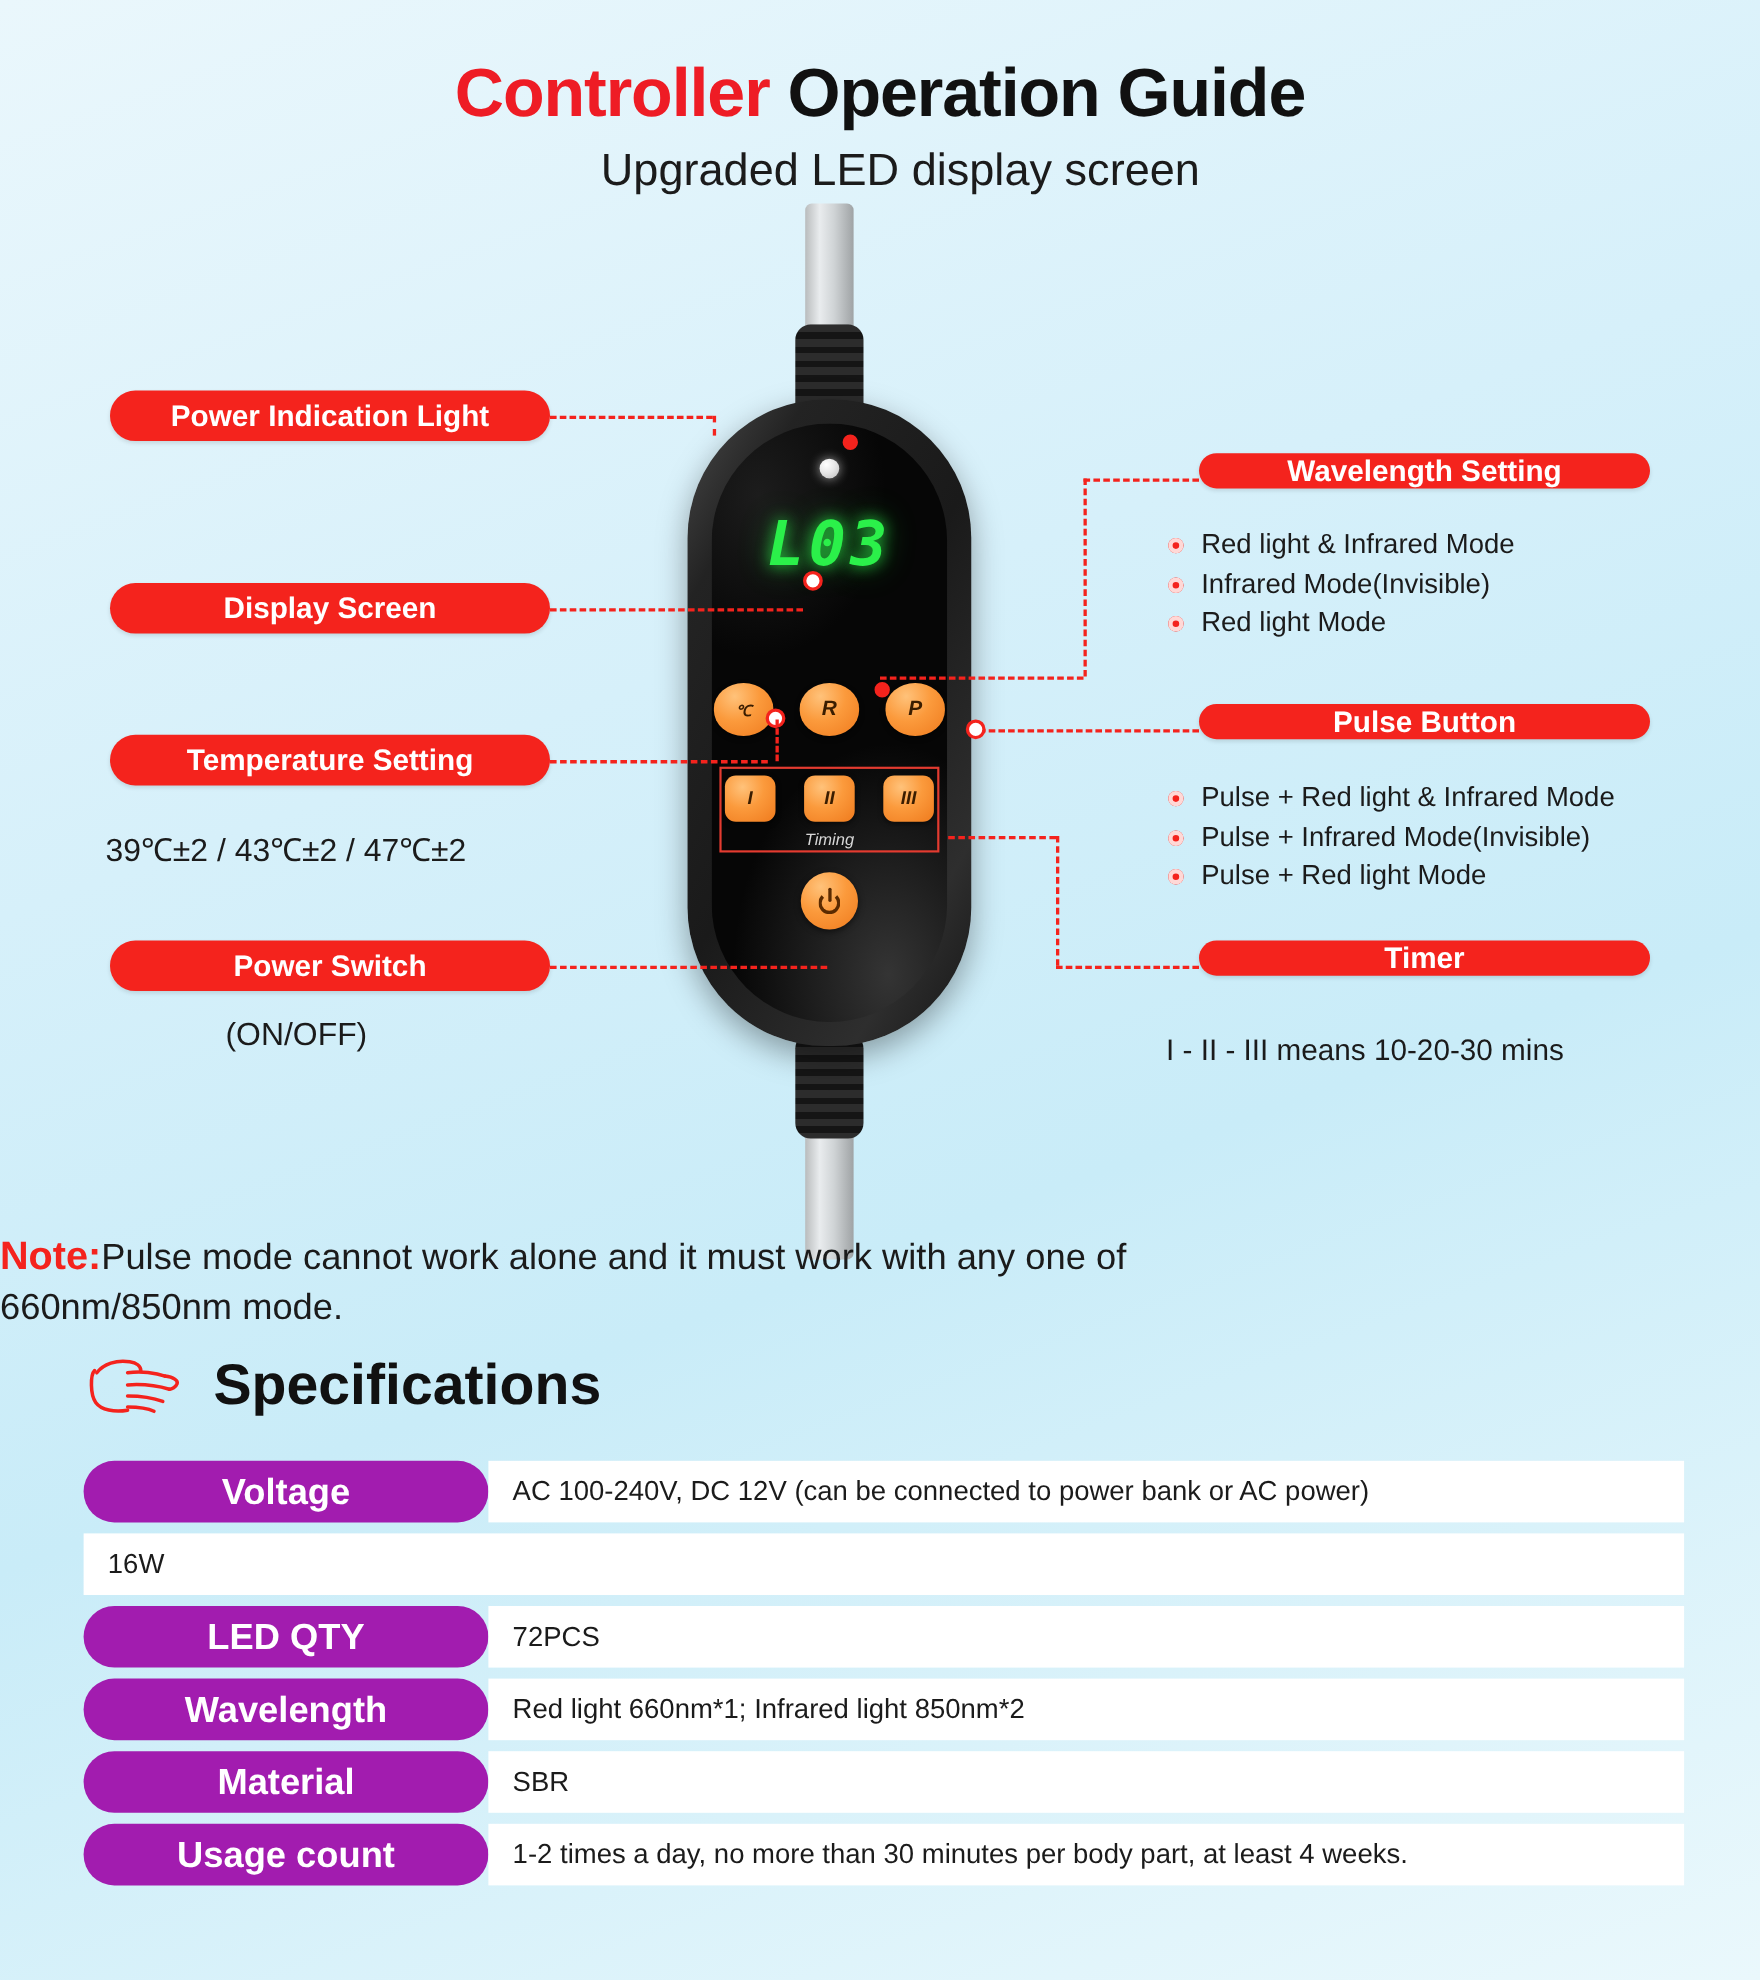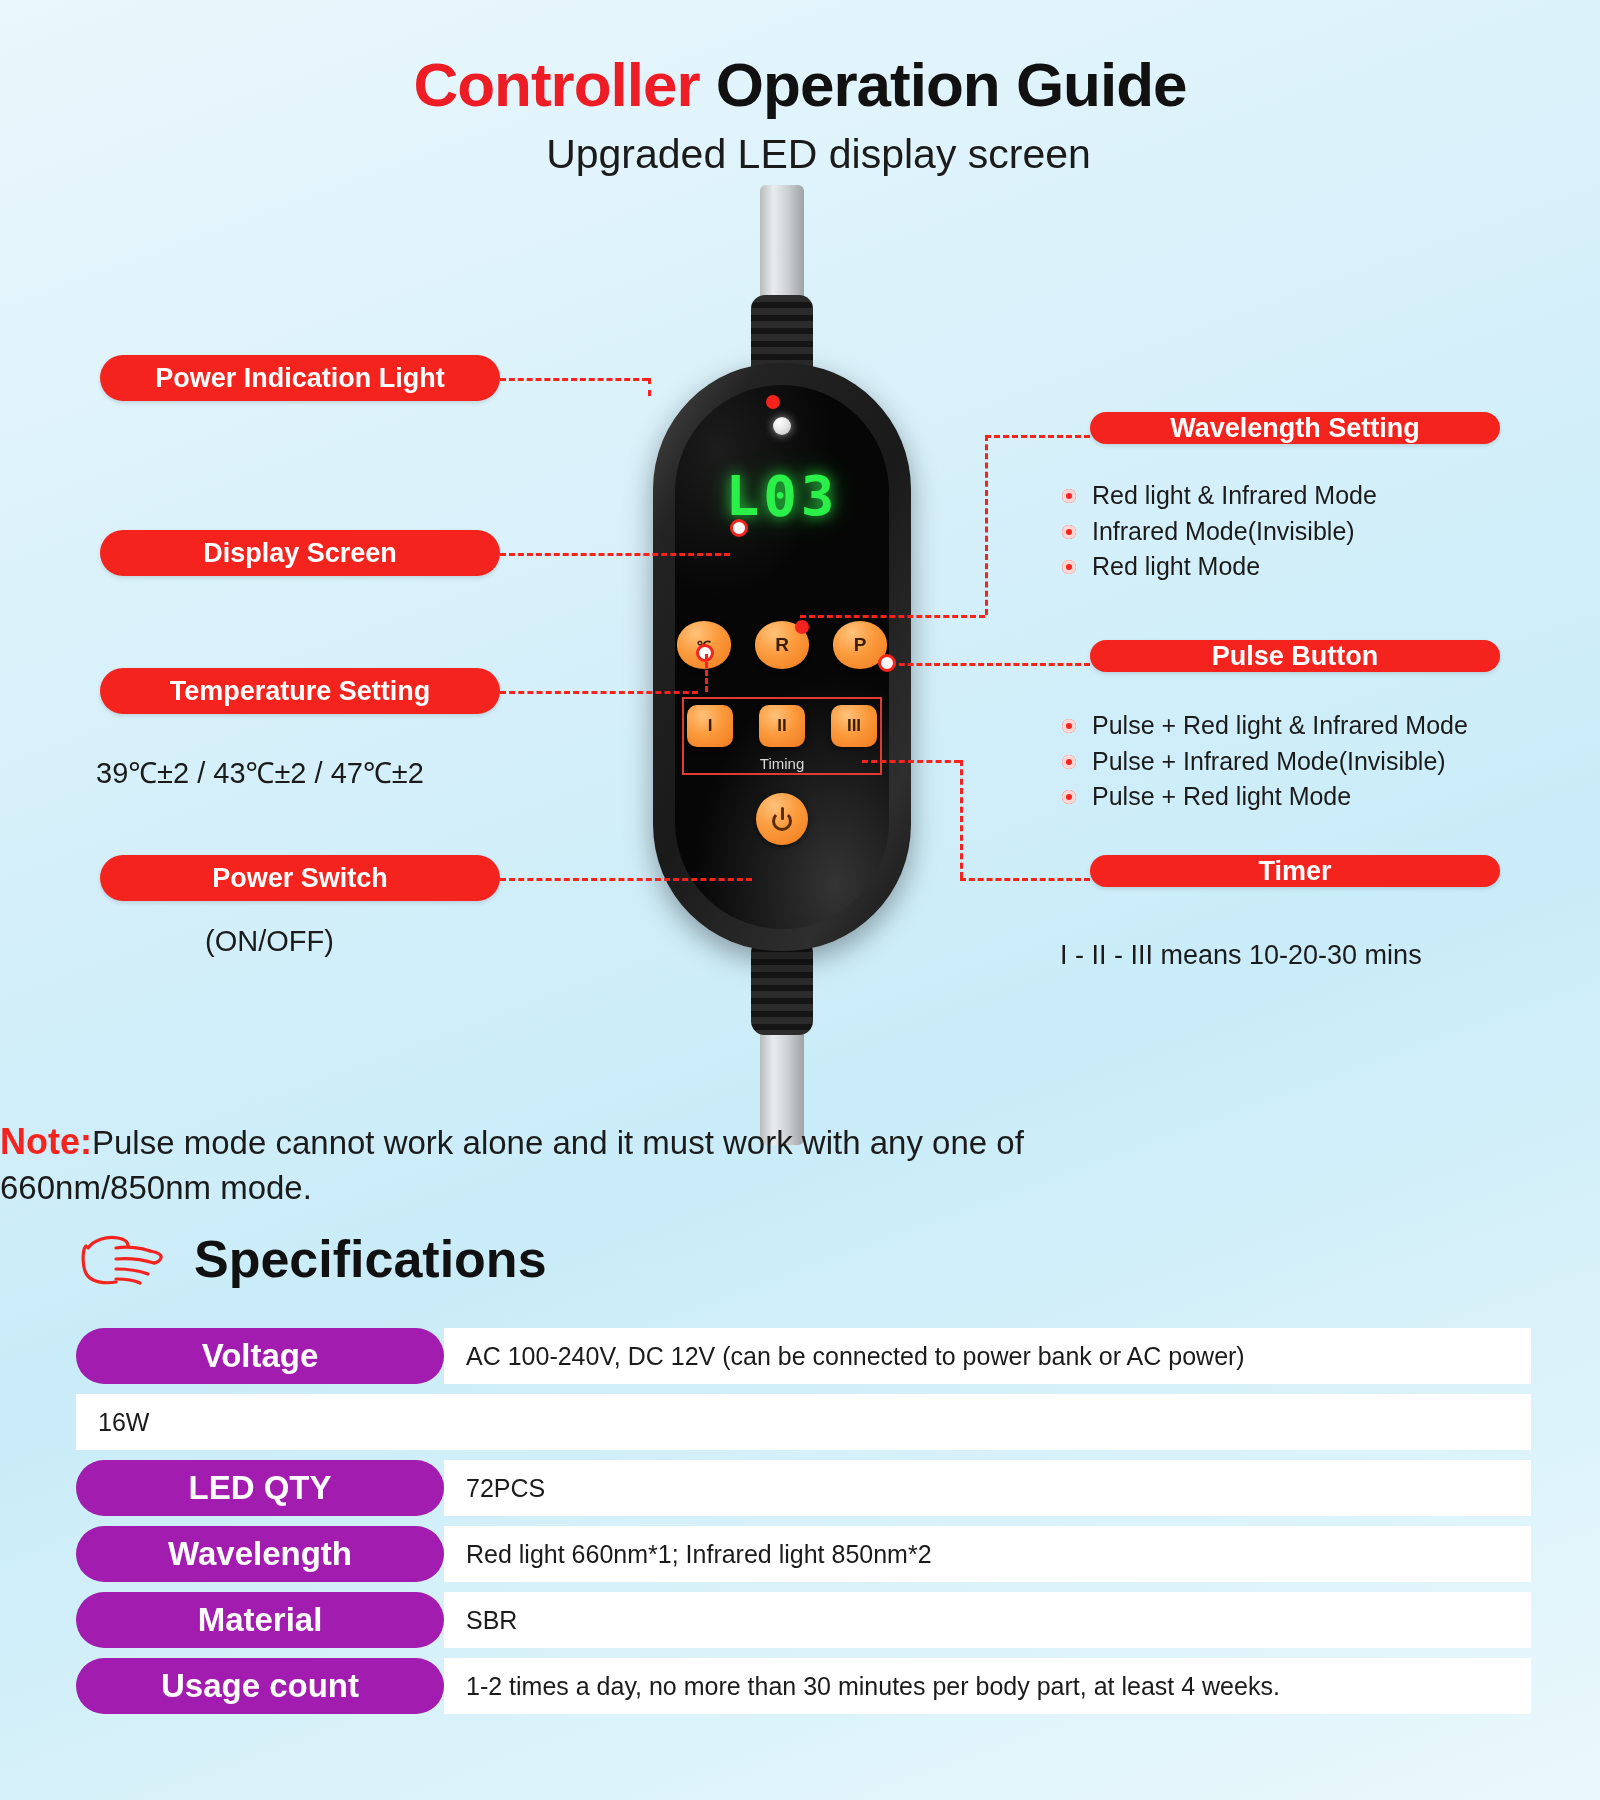--- a/index.html
+++ b/index.html
@@ -35,24 +35,25 @@
     font-size: 41px;
     color: #1b1b1b;
     margin-top: 14px;
     font-weight: 400;
     padding-left: 37px;
   }
 
   
   .device-area {
     position: absolute;
-    left: 612px;
+    left: 584px;
     top: 185px;
     width: 340px;
     height: 960px;
+    font-style: italic;
   }
   .cable-top, .cable-bottom {
     position: absolute;
     left: 50%;
     transform: translateX(-50%);
     width: 44px;
     background: linear-gradient(90deg, #b9bcbd 0%, #e9ecee 30%, #cfd3d5 60%, #9fa3a5 100%);
   }
   .cable-top { top: 0; height: 150px; border-radius: 6px 6px 0 0;}
   .cable-bottom { bottom: 0; height: 150px; border-radius: 0 0 6px 6px;}

